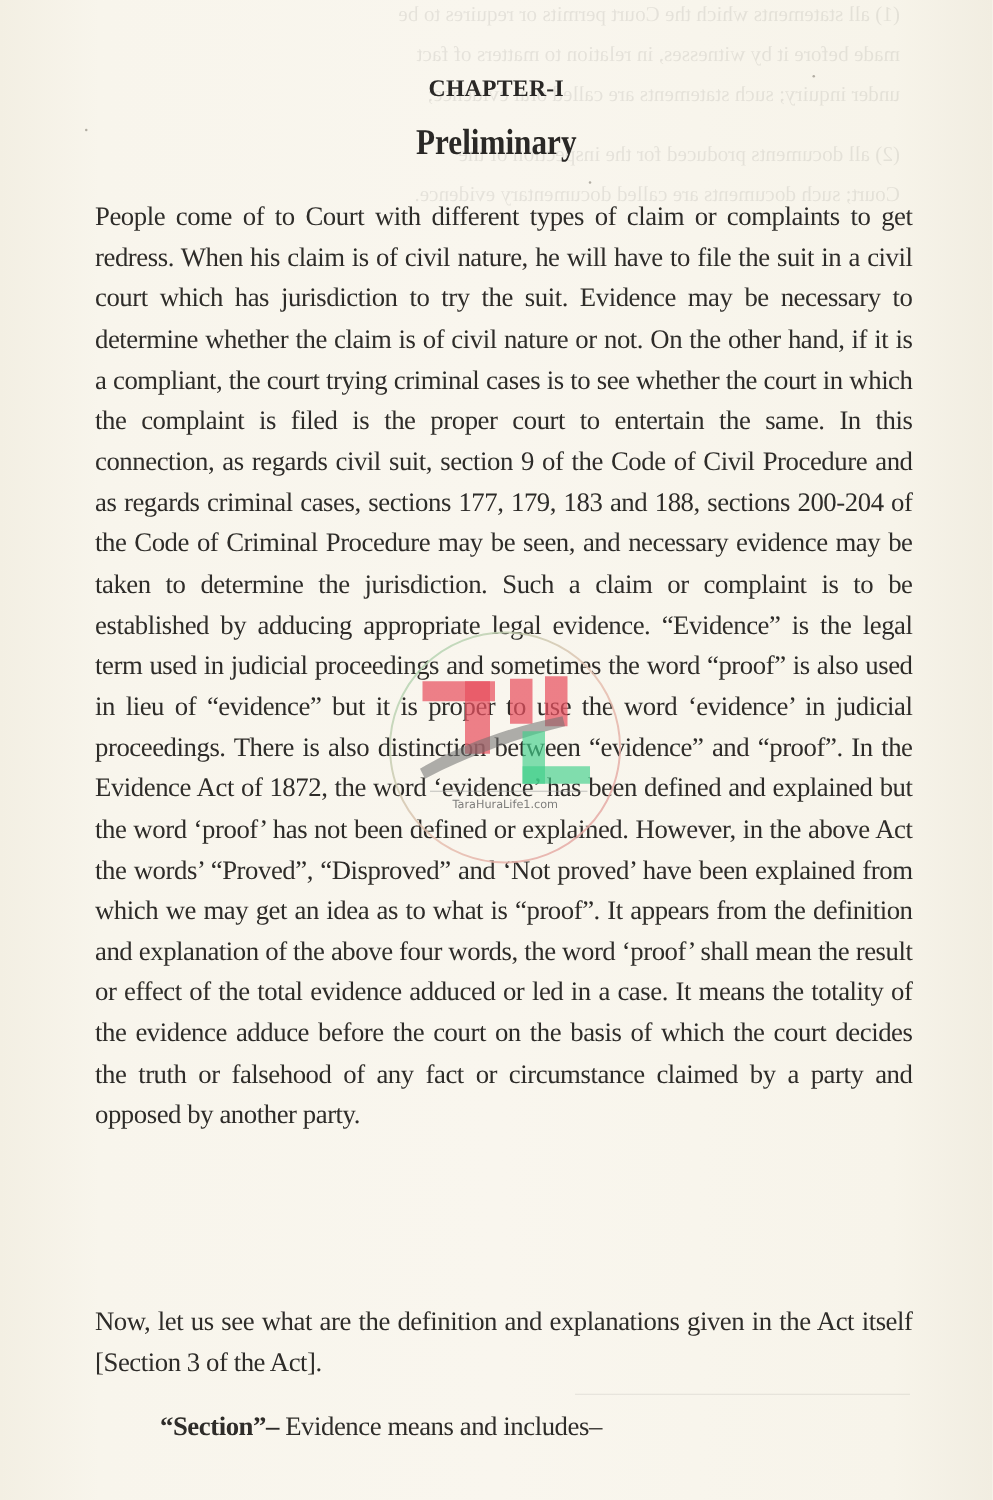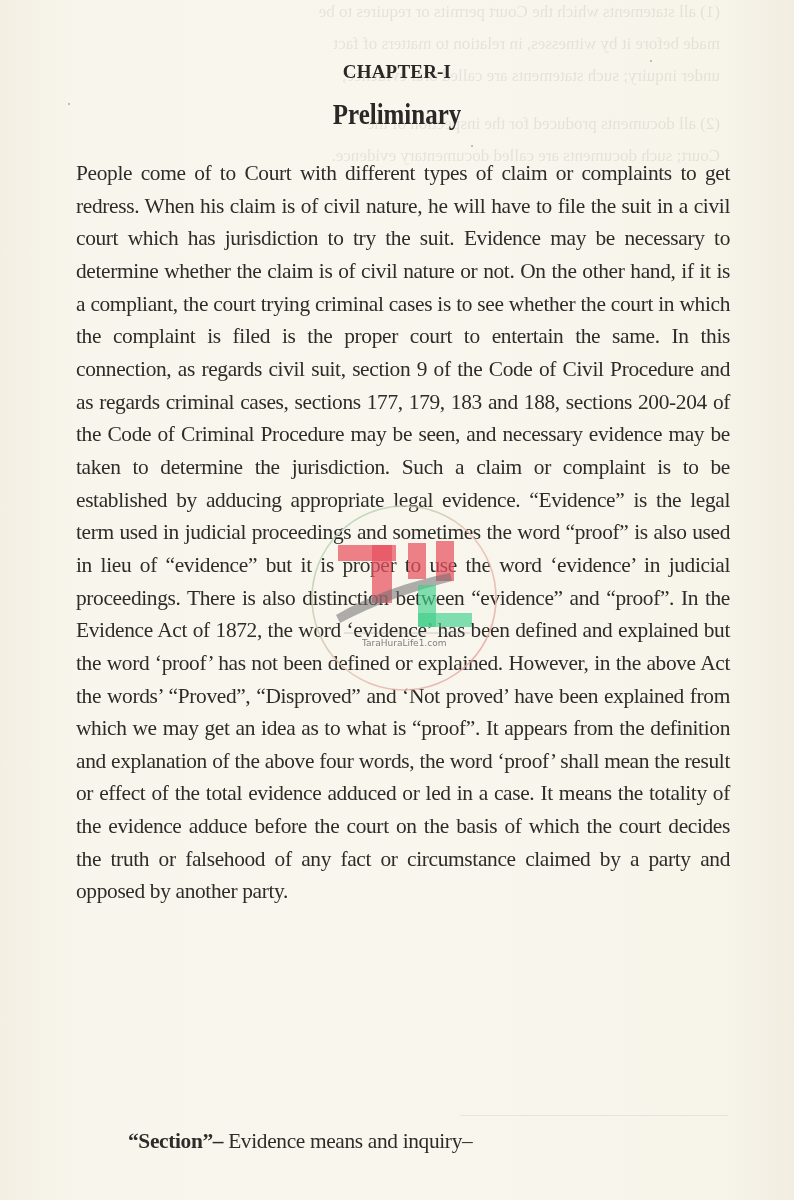--- a/index.html
+++ b/index.html
@@ -109,23 +109,26 @@
 
   <div class="footnote-rule"></div>
 
   <div class="chapter-label">CHAPTER-I</div>
   <div class="chapter-title">Preliminary</div>
 
   <div class="body-text para-1">
     <p>People come of to Court with different types of claim or complaints to get redress. When his claim is of civil nature, he will have to file the suit in a civil court which has jurisdiction to try the suit. Evidence may be necessary to determine whether the claim is of civil nature or not. On the other hand, if it is a compliant, the court trying criminal cases is to see whether the court in which the complaint is filed is the proper court to entertain the same. In this connection, as regards civil suit, section 9 of the Code of Civil Procedure and as regards criminal cases, sections 177, 179, 183 and 188, sections 200-204 of the Code of Criminal Procedure may be seen, and necessary evidence may be taken to determine the jurisdiction. Such a claim or complaint is to be established by adducing appropriate legal evidence. “Evidence” is the legal term used in judicial proceedings and sometimes the word “proof” is also used in lieu of “evidence” but it is proper to use the word ‘evidence’ in judicial proceedings. There is also distinction between “evidence” and “proof”. In the Evidence Act of 1872, the word ‘evidence’ has been defined and explained but the word ‘proof’ has not been defined or explained. However, in the above Act the words’ “Proved”, “Disproved” and ‘Not proved’ have been explained from which we may get an idea as to what is “proof”. It appears from the definition and explanation of the above four words, the word ‘proof’ shall mean the result or effect of the total evidence adduced or led in a case. It means the totality of the evidence adduce before the court on the basis of which the court decides the truth or falsehood of any fact or circumstance claimed by a party and opposed by another party.</p>
   </div>
 
+  <div class="body-text para-2">
+    <p>Now, let us see what are the definition and explanations given in the Act itself [Section 3 of the Act].</p>
+  </div>
 
   <div class="para-3">
-    <span class="term">“Section”–</span><span> Evidence means and inquiry–</span>
+    <span class="term">“Section”–</span><span> Evidence means and includes–</span>
   </div>
 
   <div class="watermark">
     <svg width="208" height="190" viewBox="0 0 208 190">
       <defs>
         <linearGradient id="ring" x1="0" y1="0" x2="1" y2="1">
           <stop offset="0%" stop-color="#a6dcb4"></stop>
           <stop offset="55%" stop-color="#e6c0b0"></stop>
           <stop offset="100%" stop-color="#e6a0a0"></stop>
         </linearGradient>

